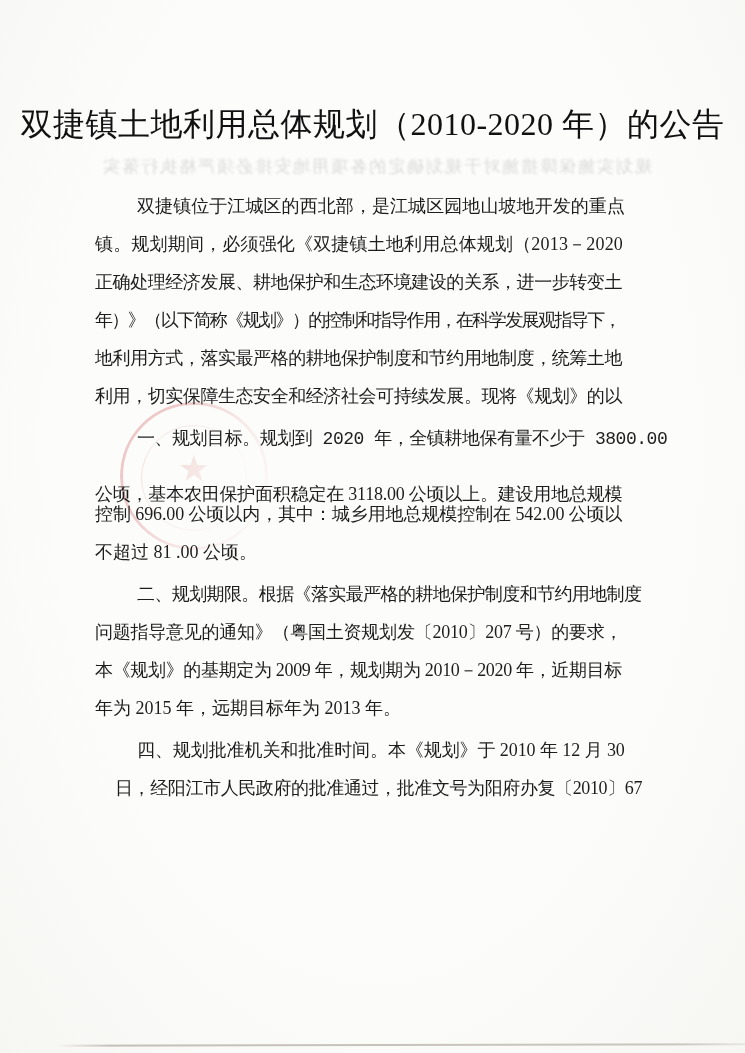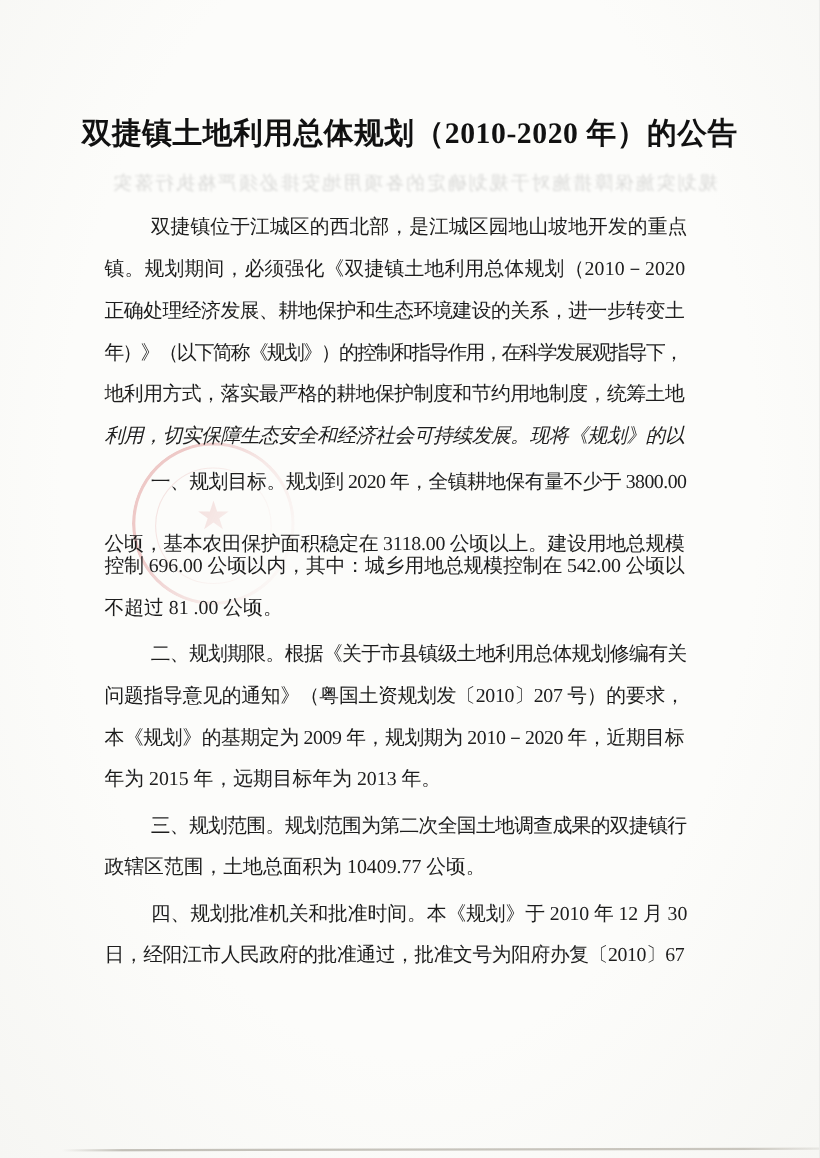--- a/index.html
+++ b/index.html
@@ -5,21 +5,21 @@
   html,body { margin:0; padding:0; background:#e8e8e6; }
   .page {
     position:relative; width:745px; height:1053px; margin:0 auto;
     background:radial-gradient(ellipse at 50% 42%, #fcfcfa 60%, #f6f6f3 100%);
     overflow:hidden;
     font-family:"Liberation Serif","DejaVu Serif",serif;
     color:#1d1d1d;
   }
   .doc-title {
     position:absolute; top:103px; left:0; width:745px;
-    text-align:center; font-size:27px; font-weight:700; color:#111;
+    text-align:center; font-size:32px; font-weight:400; color:#111;
     letter-spacing:0.5px; margin:0;
   }
   .bleed {
     position:absolute; top:155px; left:92px; width:560px; height:26px;
     transform:scaleX(-1); filter:blur(1.1px); opacity:0.30;
     color:#8a8a88; font-size:17px; letter-spacing:2px;
     white-space:nowrap; overflow:hidden; pointer-events:none;
   }
   .doc-body { position:absolute; top:187px; left:95px; width:557px; }
   .para { margin:0; }
@@ -61,43 +61,39 @@
   <div class="bleed">规划实施保障措施对于规划确定的各项用地安排必须严格执行落实</div>
 
   <div class="seal">
     <div class="ring-smudge"></div>
     <div class="star">★</div>
   </div>
 
   <div class="doc-body">
       <div class="para">
         <div class="line first"><span class="ltext" style="letter-spacing: 0.0740741px;">双捷镇位于江城区的西北部，是江城区园地山坡地开发的重点</span></div>
-        <div class="line mid"><span class="ltext" style="letter-spacing: 0.181818px;">镇。规划期间，必须强化《双捷镇土地利用总体规划（2010－2020</span></div>
+        <div class="line mid"><span class="ltext" style="letter-spacing: 0.181818px;">镇。规划期间，必须强化《双捷镇土地利用总体规划（2013－2020</span></div>
         <div class="line mid"><span class="ltext" style="letter-spacing: -0.433333px;">正确处理经济发展、耕地保护和生态环境建设的关系，进一步转变土</span></div>
         <div class="line mid"><span class="ltext" style="letter-spacing: -1.59375px;">年）》（以下简称《规划》）的控制和指导作用，在科学发展观指导下，</span></div>
         <div class="line mid"><span class="ltext" style="letter-spacing: -0.433333px;">地利用方式，落实最严格的耕地保护制度和节约用地制度，统筹土地</span></div>
-        <div class="line mid"><span class="ltext" style="letter-spacing: -0.433333px; font-style: italic;">利用，切实保障生态安全和经济社会可持续发展。现将《规划》的以</span></div>
+        <div class="line mid"><span class="ltext" style="letter-spacing: -0.433333px;">利用，切实保障生态安全和经济社会可持续发展。现将《规划》的以</span></div>
       </div>
       <div class="para">
-        <div class="line first"><span class="ltext" style="letter-spacing: -0.472222px;">一、规划目标。规划到 2020 年，全镇耕地保有量不少于 3800.00</span></div>
+        <div class="line first"><span class="ltext" style="letter-spacing: -0.472222px; font-family: Liberation Mono, monospace;">一、规划目标。规划到 2020 年，全镇耕地保有量不少于 3800.00</span></div>
         <div class="line mid"><span class="ltext" style="letter-spacing: -0.215625px; margin-top: 18px;">公顷，基本农田保护面积稳定在 3118.00 公顷以上。建设用地总规模</span></div>
         <div class="line mid"><span class="ltext" style="letter-spacing: -0.0897436px;">控制 696.00 公顷以内，其中：城乡用地总规模控制在 542.00 公顷以</span></div>
         <div class="line last"><span class="ltext">不超过 81 .00 公顷。</span></div>
       </div>
       <div class="para">
-        <div class="line first"><span class="ltext" style="letter-spacing: -0.607143px;">二、规划期限。根据《关于市县镇级土地利用总体规划修编有关</span></div>
+        <div class="line first"><span class="ltext" style="letter-spacing: -0.607143px;">二、规划期限。根据《落实最严格的耕地保护制度和节约用地制度</span></div>
         <div class="line mid"><span class="ltext" style="letter-spacing: -0.242647px;">问题指导意见的通知》（粤国土资规划发〔2010〕207 号）的要求，</span></div>
         <div class="line mid"><span class="ltext" style="letter-spacing: -0.333333px;">本《规划》的基期定为 2009 年，规划期为 2010－2020 年，近期目标</span></div>
         <div class="line last"><span class="ltext">年为 2015 年，远期目标年为 2013 年。</span></div>
       </div>
       <div class="para">
-        <div class="line first"><span class="ltext" style="letter-spacing: -0.607143px;">三、规划范围。规划范围为第二次全国土地调查成果的双捷镇行</span></div>
-        <div class="line last"><span class="ltext">政辖区范围，土地总面积为 10409.77 公顷。</span></div>
-      </div>
-      <div class="para">
         <div class="line first"><span class="ltext" style="letter-spacing: -0.0785714px;">四、规划批准机关和批准时间。本《规划》于 2010 年 12 月 30</span></div>
-        <div class="line mid"><span class="ltext" style="letter-spacing: -0.393939px;">日，经阳江市人民政府的批准通过，批准文号为阳府办复〔2010〕67</span></div>
+        <div class="line mid"><span class="ltext" style="letter-spacing: -0.393939px; margin-left: 20px;">日，经阳江市人民政府的批准通过，批准文号为阳府办复〔2010〕67</span></div>
       </div>
     </div>
 
   <div class="scan-edge"></div>
 
 </div>
 
 </body></html>

